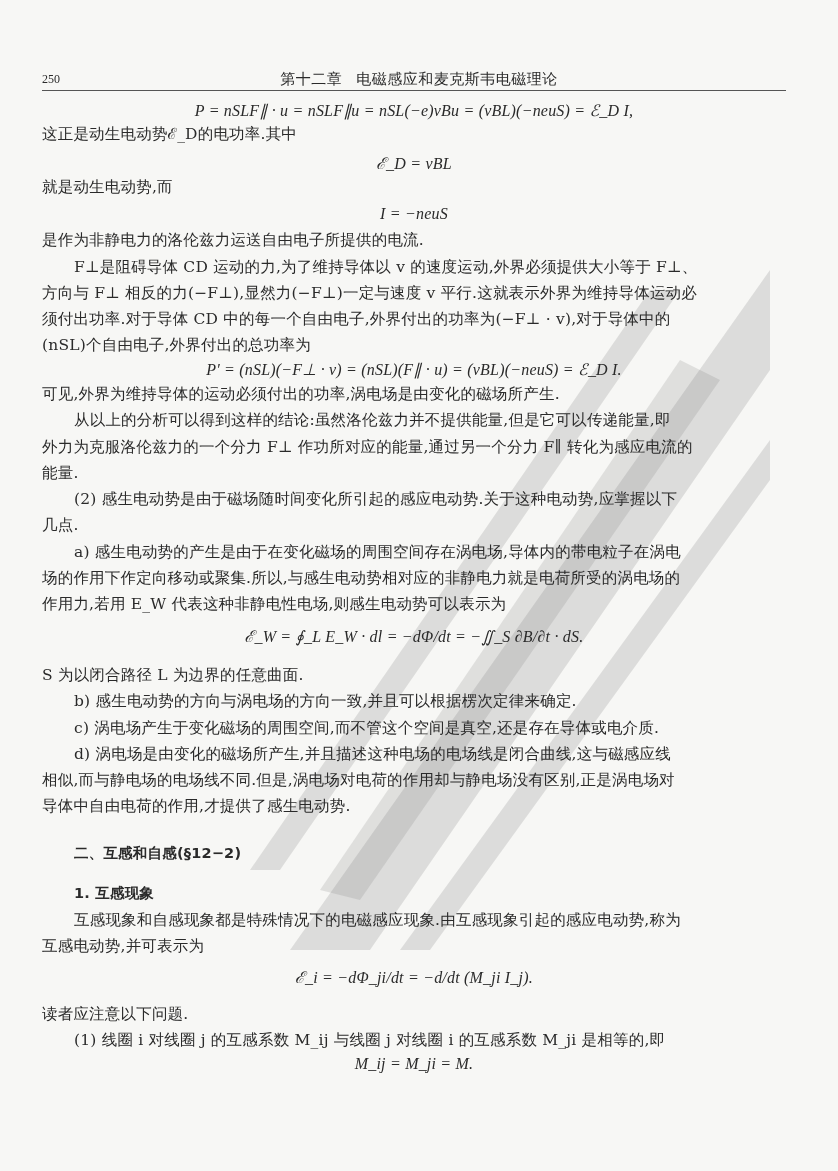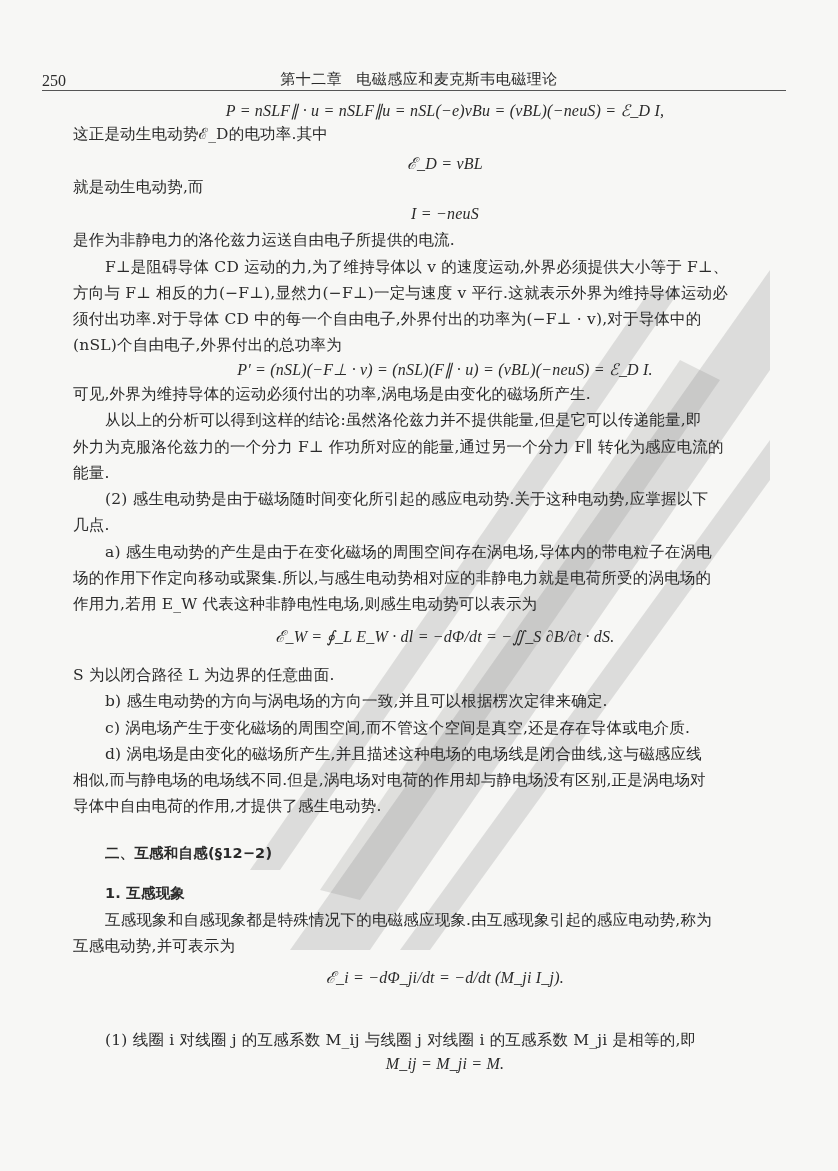--- a/index.html
+++ b/index.html
@@ -7,26 +7,26 @@
     width: 838px; height: 1171px; overflow: hidden; position: relative;
     background: #f7f7f5;
     font-family: "DejaVu Serif", "Liberation Serif", serif;
     color: #2a2a2a;
   }
   .page { position: absolute; left: 0; top: 0; width: 838px; height: 1171px; }
   .watermark {
     position: absolute; left: 250px; top: 250px; width: 520px; height: 700px;
     pointer-events: none;
   }
-  .hdr-num { position: absolute; left: 42px; top: 72px; font-size: 16px; font-family: "Liberation Serif", serif; }
+  .hdr-num { position: absolute; left: 42px; top: 72px; font-size: 12px; font-family: "Liberation Serif", serif; }
   .hdr-title { position: absolute; left: 0; width: 838px; top: 70px; text-align: center; font-size: 15px; font-weight: normal; letter-spacing: 0.5px; }
   .hdr-title .sp { display: inline-block; width: 14px; }
   .hdr-rule { position: absolute; left: 42px; width: 744px; top: 90px; height: 1px; background: #555; }
 
-  .line { position: absolute; left: 42px; width: 744px; font-size: 15.5px; line-height: 20px; white-space: nowrap; letter-spacing: 0.2px; margin-left: 31px; }
+  .line { position: absolute; left: 42px; width: 744px; font-size: 15.5px; line-height: 20px; white-space: nowrap; letter-spacing: 0.2px; }
   .ind { left: 74px; width: 712px; }
   .center { text-align: center; left: 42px; width: 744px; }
   .eq { font-family: "Liberation Serif", serif; font-style: italic; font-size: 16px; }
   .sec { font-family: "DejaVu Sans", sans-serif; font-weight: bold; font-size: 14.5px; }
 </style>
 </head>
 <body>
 
 <div class="page">
 
@@ -72,15 +72,16 @@
   <div class="line ind" style="top:691px">b) 感生电动势的方向与涡电场的方向一致,并且可以根据楞次定律来确定.</div>
   <div class="line ind" style="top:718px">c) 涡电场产生于变化磁场的周围空间,而不管这个空间是真空,还是存在导体或电介质.</div>
   <div class="line ind" style="top:744px">d) 涡电场是由变化的磁场所产生,并且描述这种电场的电场线是闭合曲线,这与磁感应线</div>
   <div class="line" style="top:770px">相似,而与静电场的电场线不同.但是,涡电场对电荷的作用却与静电场没有区别,正是涡电场对</div>
   <div class="line" style="top:796px">导体中自由电荷的作用,才提供了感生电动势.</div>
   <div class="line ind sec" style="top:843px">二、互感和自感(§12−2)</div>
   <div class="line ind sec" style="top:883px">1. 互感现象</div>
   <div class="line ind" style="top:910px">互感现象和自感现象都是特殊情况下的电磁感应现象.由互感现象引起的感应电动势,称为</div>
   <div class="line" style="top:936px">互感电动势,并可表示为</div>
   <div class="line center eq" style="top:968px">ℰ_i = −dΦ_ji/dt = −d/dt (M_ji I_j).</div>
+  <div class="line" style="top:1004px">读者应注意以下问题.</div>
   <div class="line ind" style="top:1030px">(1) 线圈 i 对线圈 j 的互感系数 M_ij 与线圈 j 对线圈 i 的互感系数 M_ji 是相等的,即</div>
   <div class="line center eq" style="top:1054px">M_ij = M_ji = M.</div>
 </div>
 
 </body></html>

